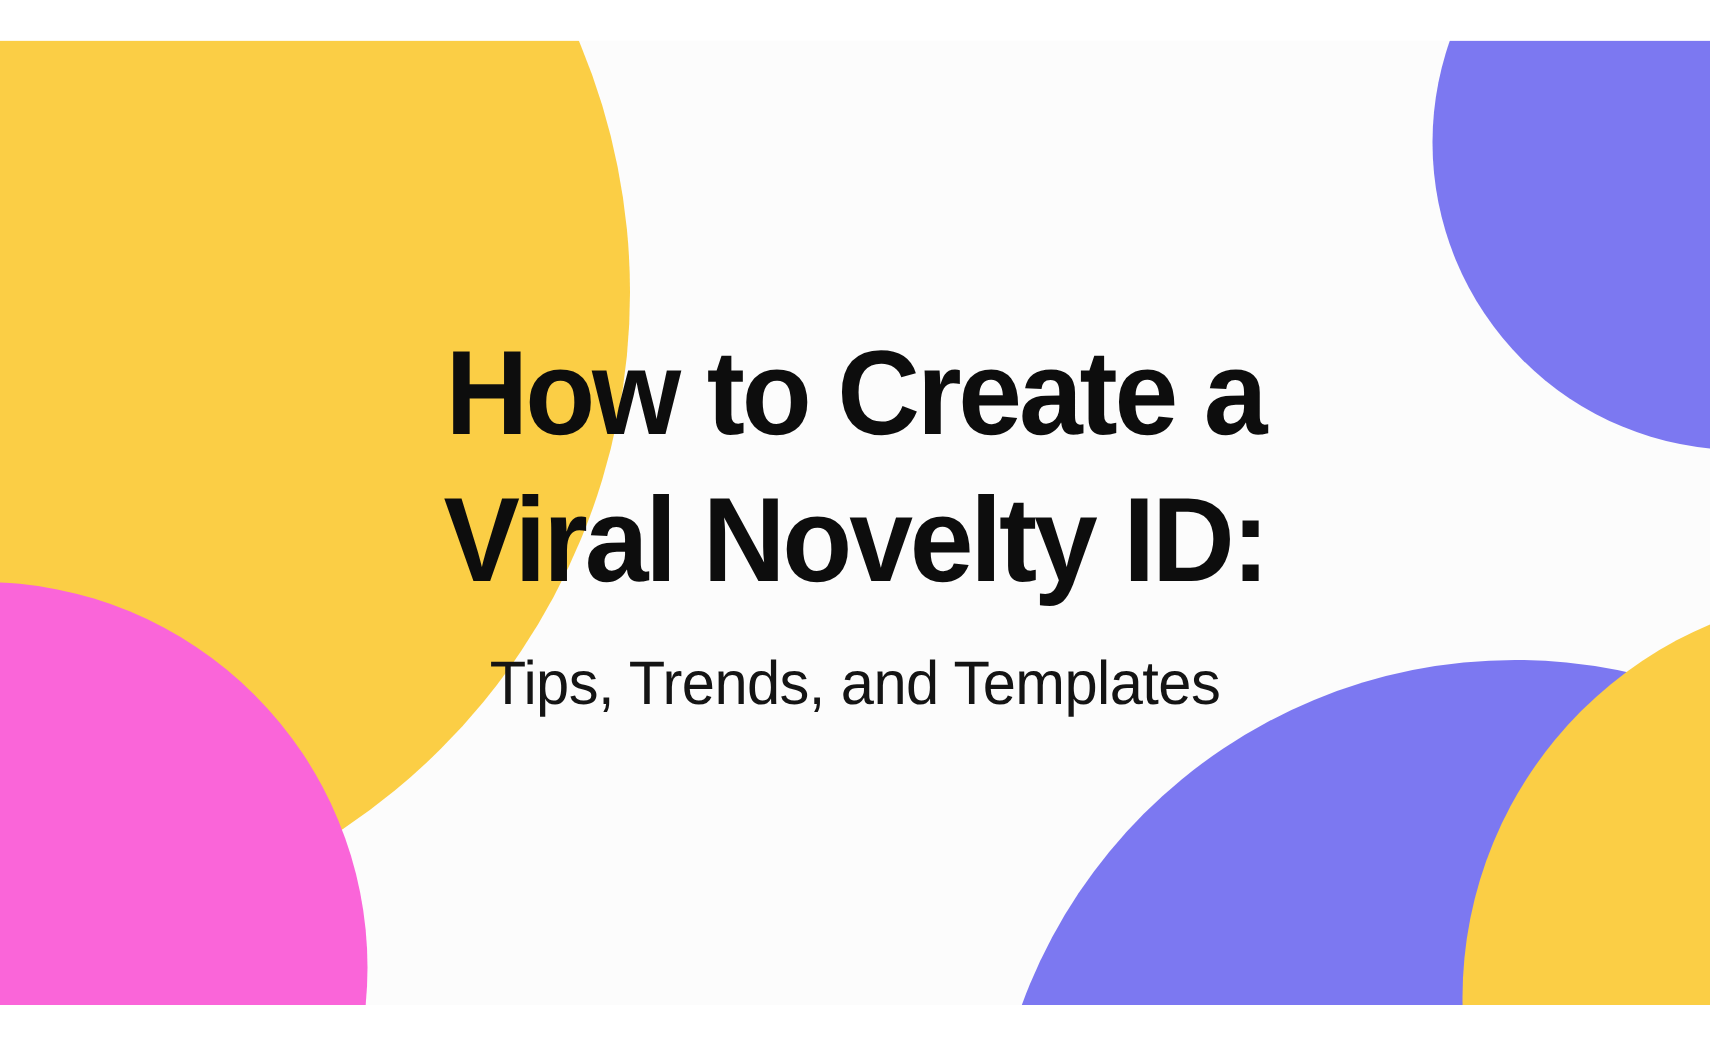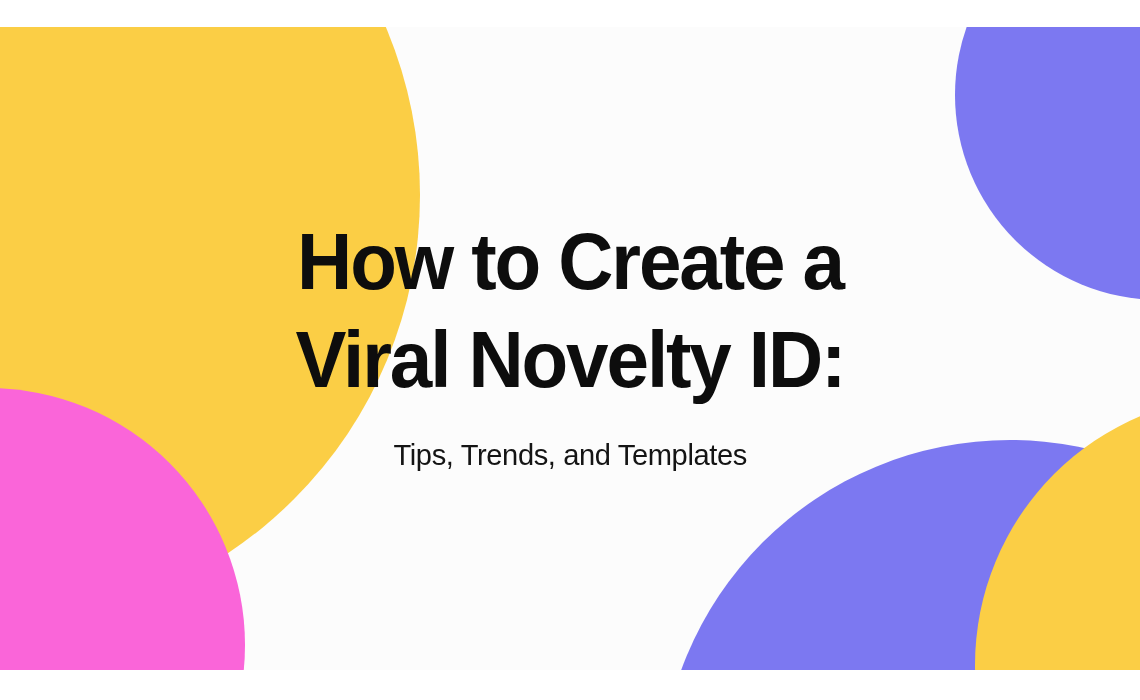--- a/index.html
+++ b/index.html
@@ -72,21 +72,21 @@
 
   .subtitle {
     position: absolute;
     left: 0;
     top: 402px;
     width: 1140px;
     text-align: center;
     color: #141414;
     font-family: "Liberation Sans", sans-serif;
     font-weight: 400;
-    font-size: 30px;
+    font-size: 41px;
     line-height: 52px;
     letter-spacing: -0.4px;
     white-space: nowrap;
   }
   .subtitle-text {
     display: inline-block;
     transform: scaleX(0.97);
   }
 
   .band {

